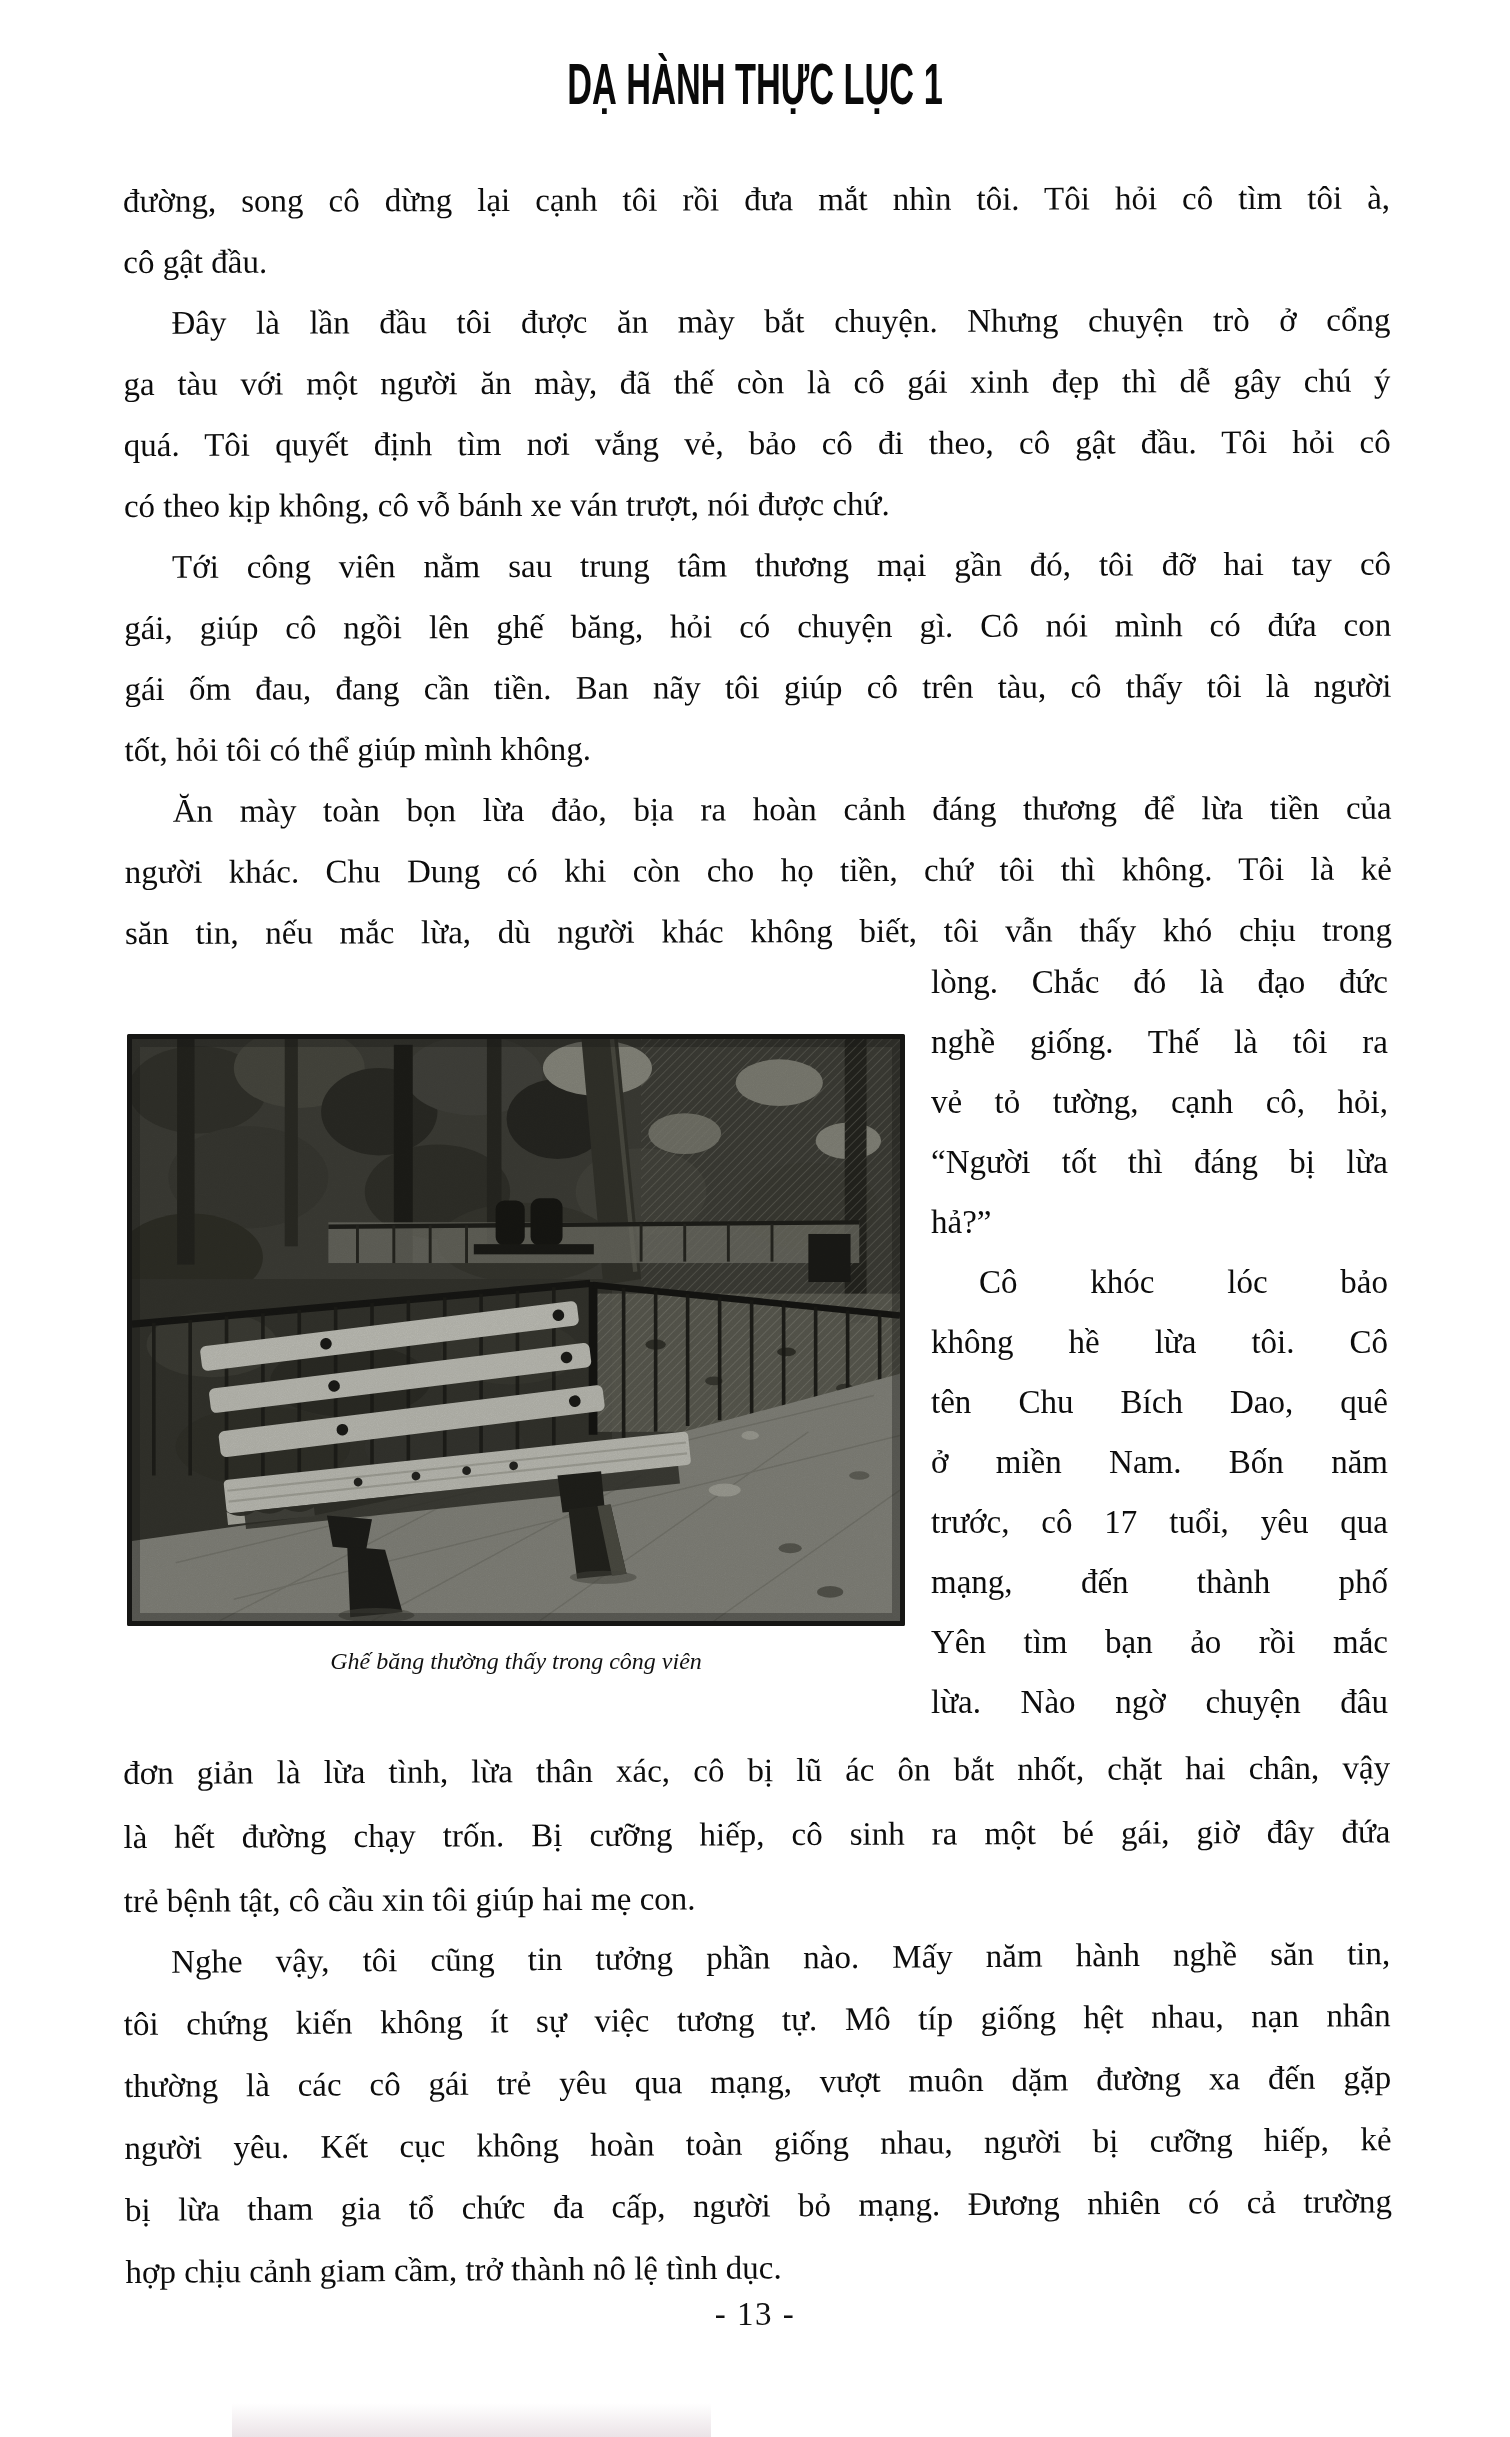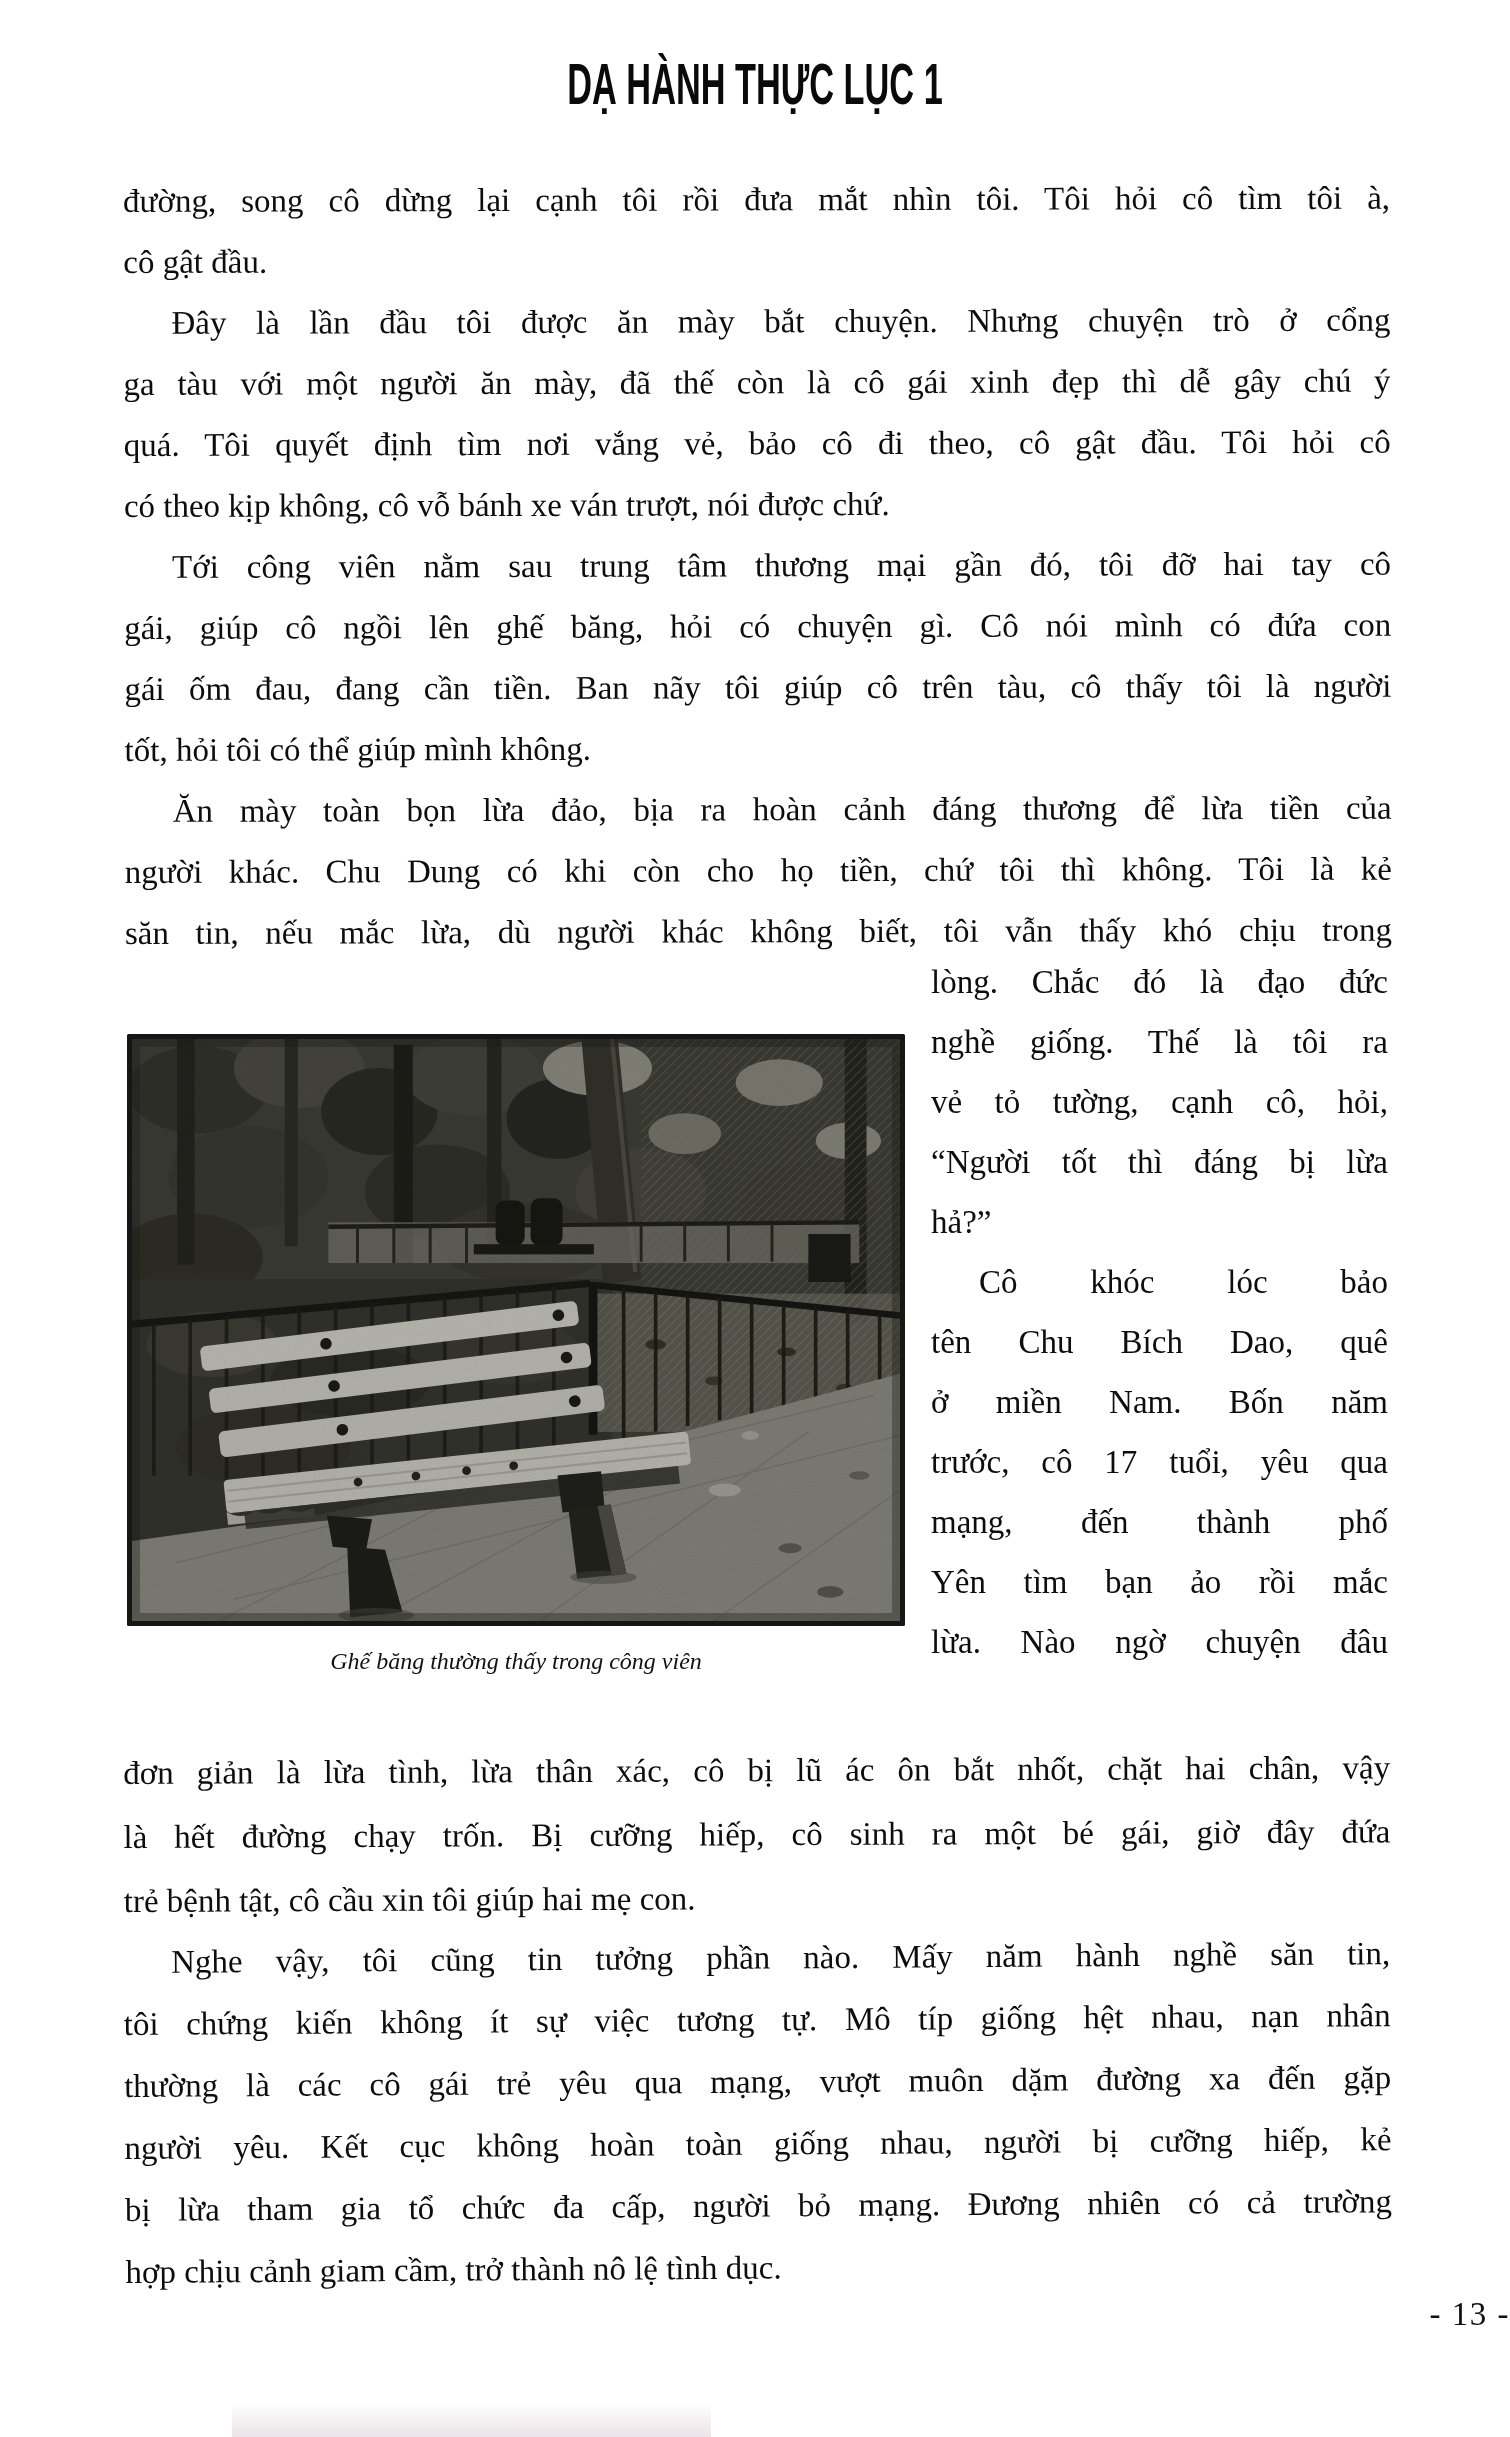--- a/index.html
+++ b/index.html
@@ -31,21 +31,21 @@
   .photo{
     position:absolute;left:127px;top:1034px;width:778px;height:592px;
     border:5.8px solid #161614;box-sizing:border-box;background:#4b4b44;border-radius:1.5px;
   }
   .photo svg{display:block;width:100%;height:100%;}
   .caption{
     position:absolute;left:127px;top:1648px;width:778px;text-align:center;
     font-style:italic;font-size:24px;color:#111;
   }
   .pageno{
-    position:absolute;top:2296px;left:0;width:1510px;text-align:right;
+    position:absolute;top:2296px;left:0;width:1510px;text-align:center;
     font-size:33px;letter-spacing:1.5px;color:#111;
   }
   .smudge{
     position:absolute;left:232px;bottom:0;width:479px;height:35px;
     background:linear-gradient(to top, rgba(214,198,206,0.5), rgba(214,198,206,0));
     pointer-events:none;
   }
 </style>
 </head>
 <body>
@@ -68,20 +68,21 @@
   <div class="line">săn tin, nếu mắc lừa, dù người khác không biết, tôi vẫn thấy khó chịu trong</div>
 </div>
 
 <div class="tblock block-col">
   <div class="line">lòng. Chắc đó là đạo đức</div>
   <div class="line">nghề giống. Thế là tôi ra</div>
   <div class="line">vẻ tỏ tường, cạnh cô, hỏi,</div>
   <div class="line">“Người tốt thì đáng bị lừa</div>
   <div class="line last">hả?”</div>
   <div class="line ind">Cô khóc lóc bảo</div>
+  <div class="line">không hề lừa tôi. Cô</div>
   <div class="line">tên Chu Bích Dao, quê</div>
   <div class="line">ở miền Nam. Bốn năm</div>
   <div class="line">trước, cô 17 tuổi, yêu qua</div>
   <div class="line">mạng, đến thành phố</div>
   <div class="line">Yên tìm bạn ảo rồi mắc</div>
   <div class="line">lừa. Nào ngờ chuyện đâu</div>
 </div>
 
 <div class="photo">
   <svg viewBox="0 0 1056 800" preserveAspectRatio="none">

